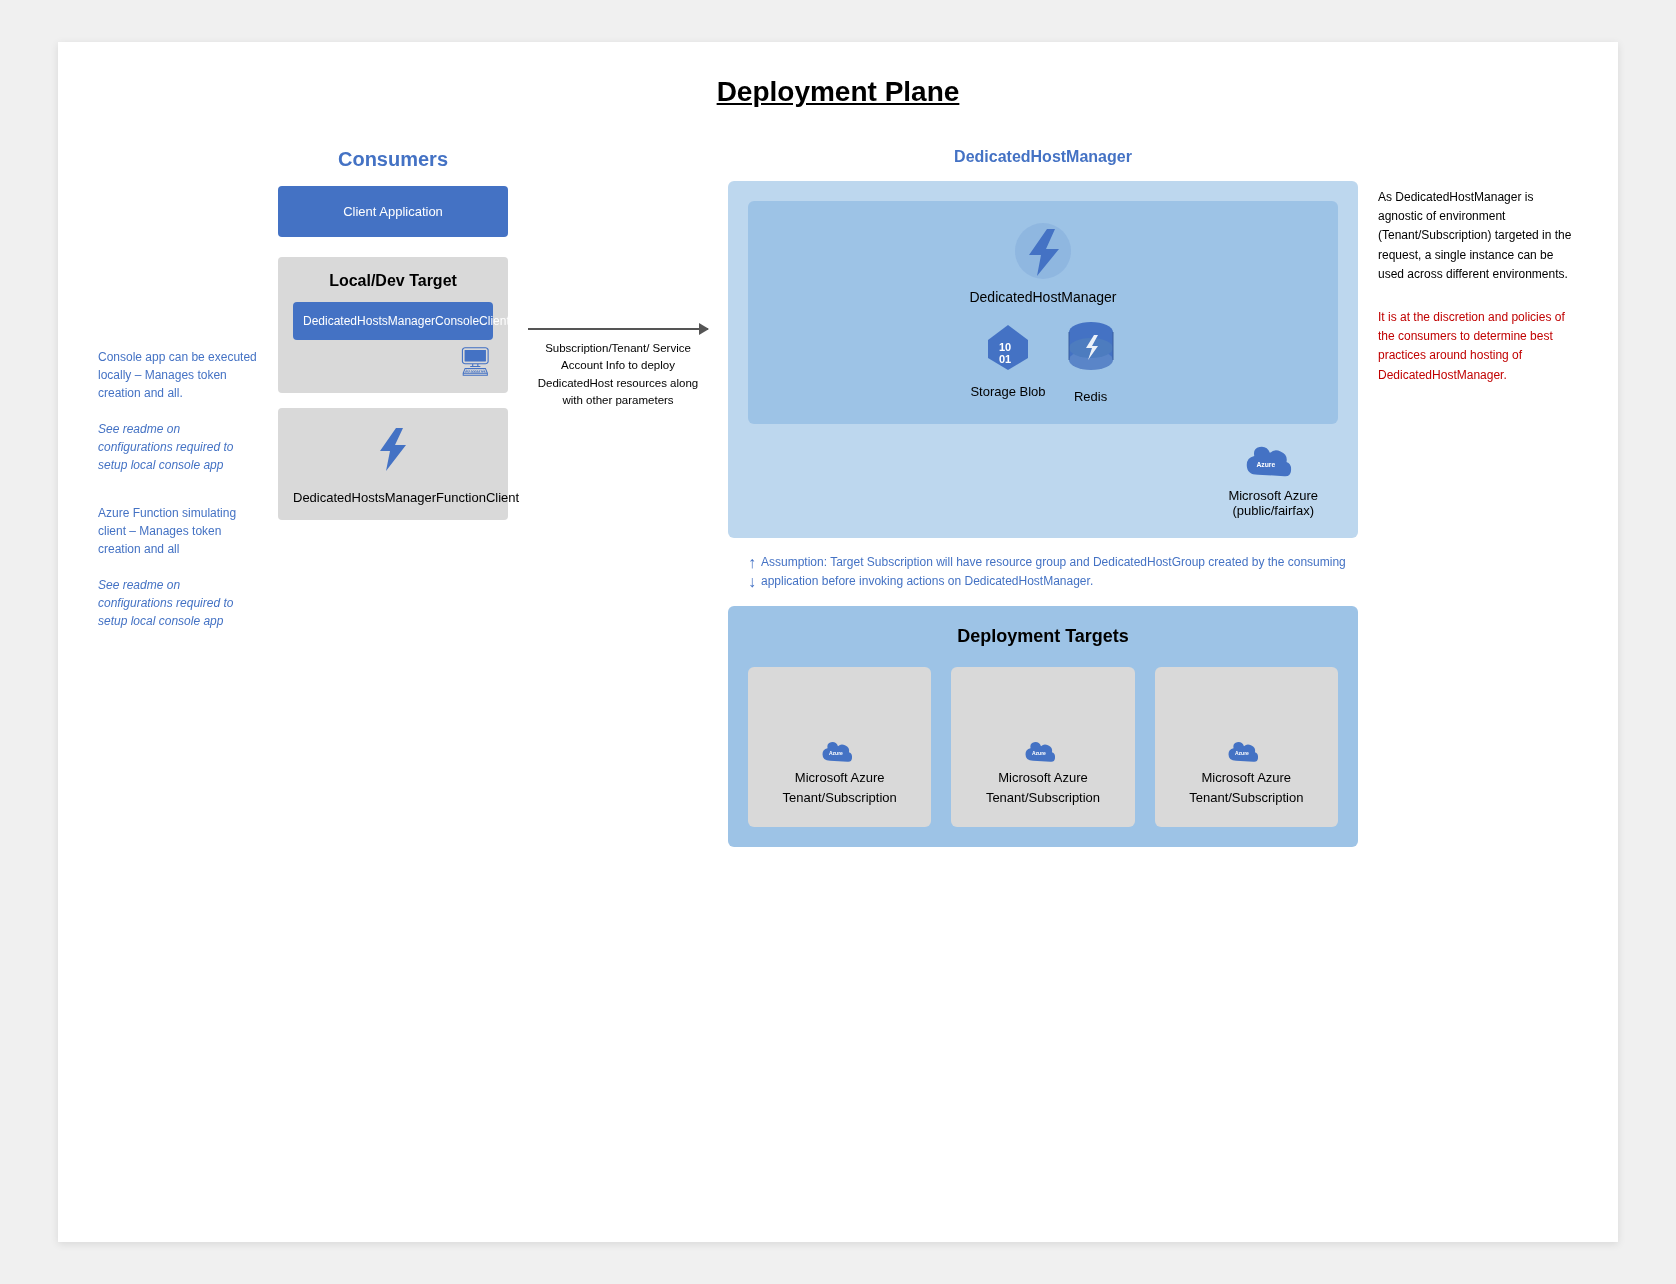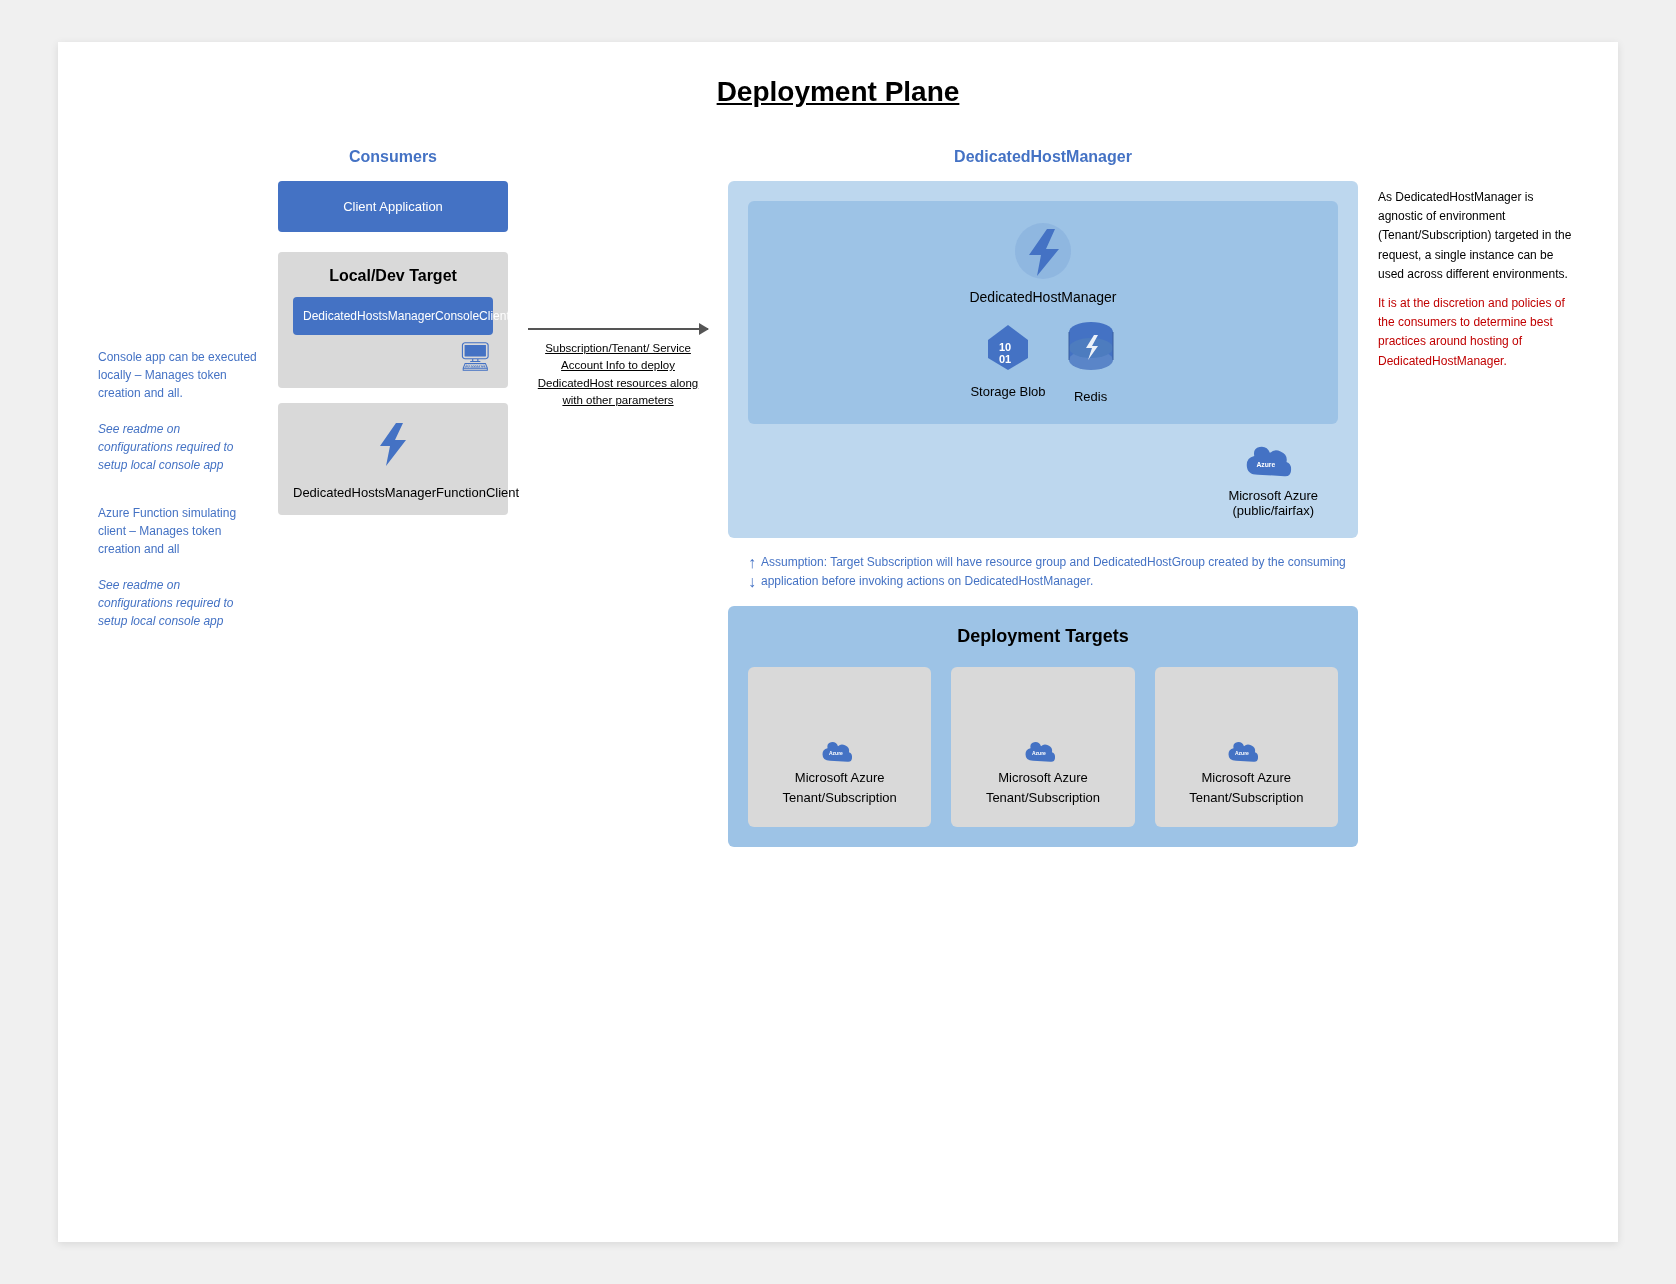--- a/index.html
+++ b/index.html
@@ -50,21 +50,21 @@
       font-style: italic;
     }
     
     .consumers-section {
       width: 230px;
       flex-shrink: 0;
     }
     .consumers-title {
       text-align: center;
       color: #4472C4;
-      font-size: 16px;
+      font-size: 20px;
       font-weight: bold;
       margin-bottom: 15px;
     }
     .client-app-box {
       background: #4472C4;
       color: white;
       text-align: center;
       padding: 18px 20px;
       border-radius: 4px;
       font-size: 13px;
@@ -113,21 +113,20 @@
       font-size: 13px;
       color: #000;
     }
     
     .middle-section {
       width: 180px;
       flex-shrink: 0;
       display: flex;
       flex-direction: column;
       padding-top: 120px;
-      text-decoration: underline;
     }
     .arrow-container {
       display: flex;
       flex-direction: column;
       align-items: center;
       width: 100%;
     }
     .arrow-line {
       width: 100%;
       height: 2px;
@@ -264,21 +263,21 @@
       flex-shrink: 0;
       font-size: 12px;
       line-height: 1.6;
       padding-top: 40px;
     }
     .far-right-note-black {
       color: #000;
     }
     .far-right-note-red {
       color: #C00000;
-      margin-top: 10px;
+      margin-top: 24px;
     }
     .dhm-lightning {
       display: flex;
       justify-content: center;
       margin-bottom: 5px;
     }
   </style>
 </head>
 <body>
 

